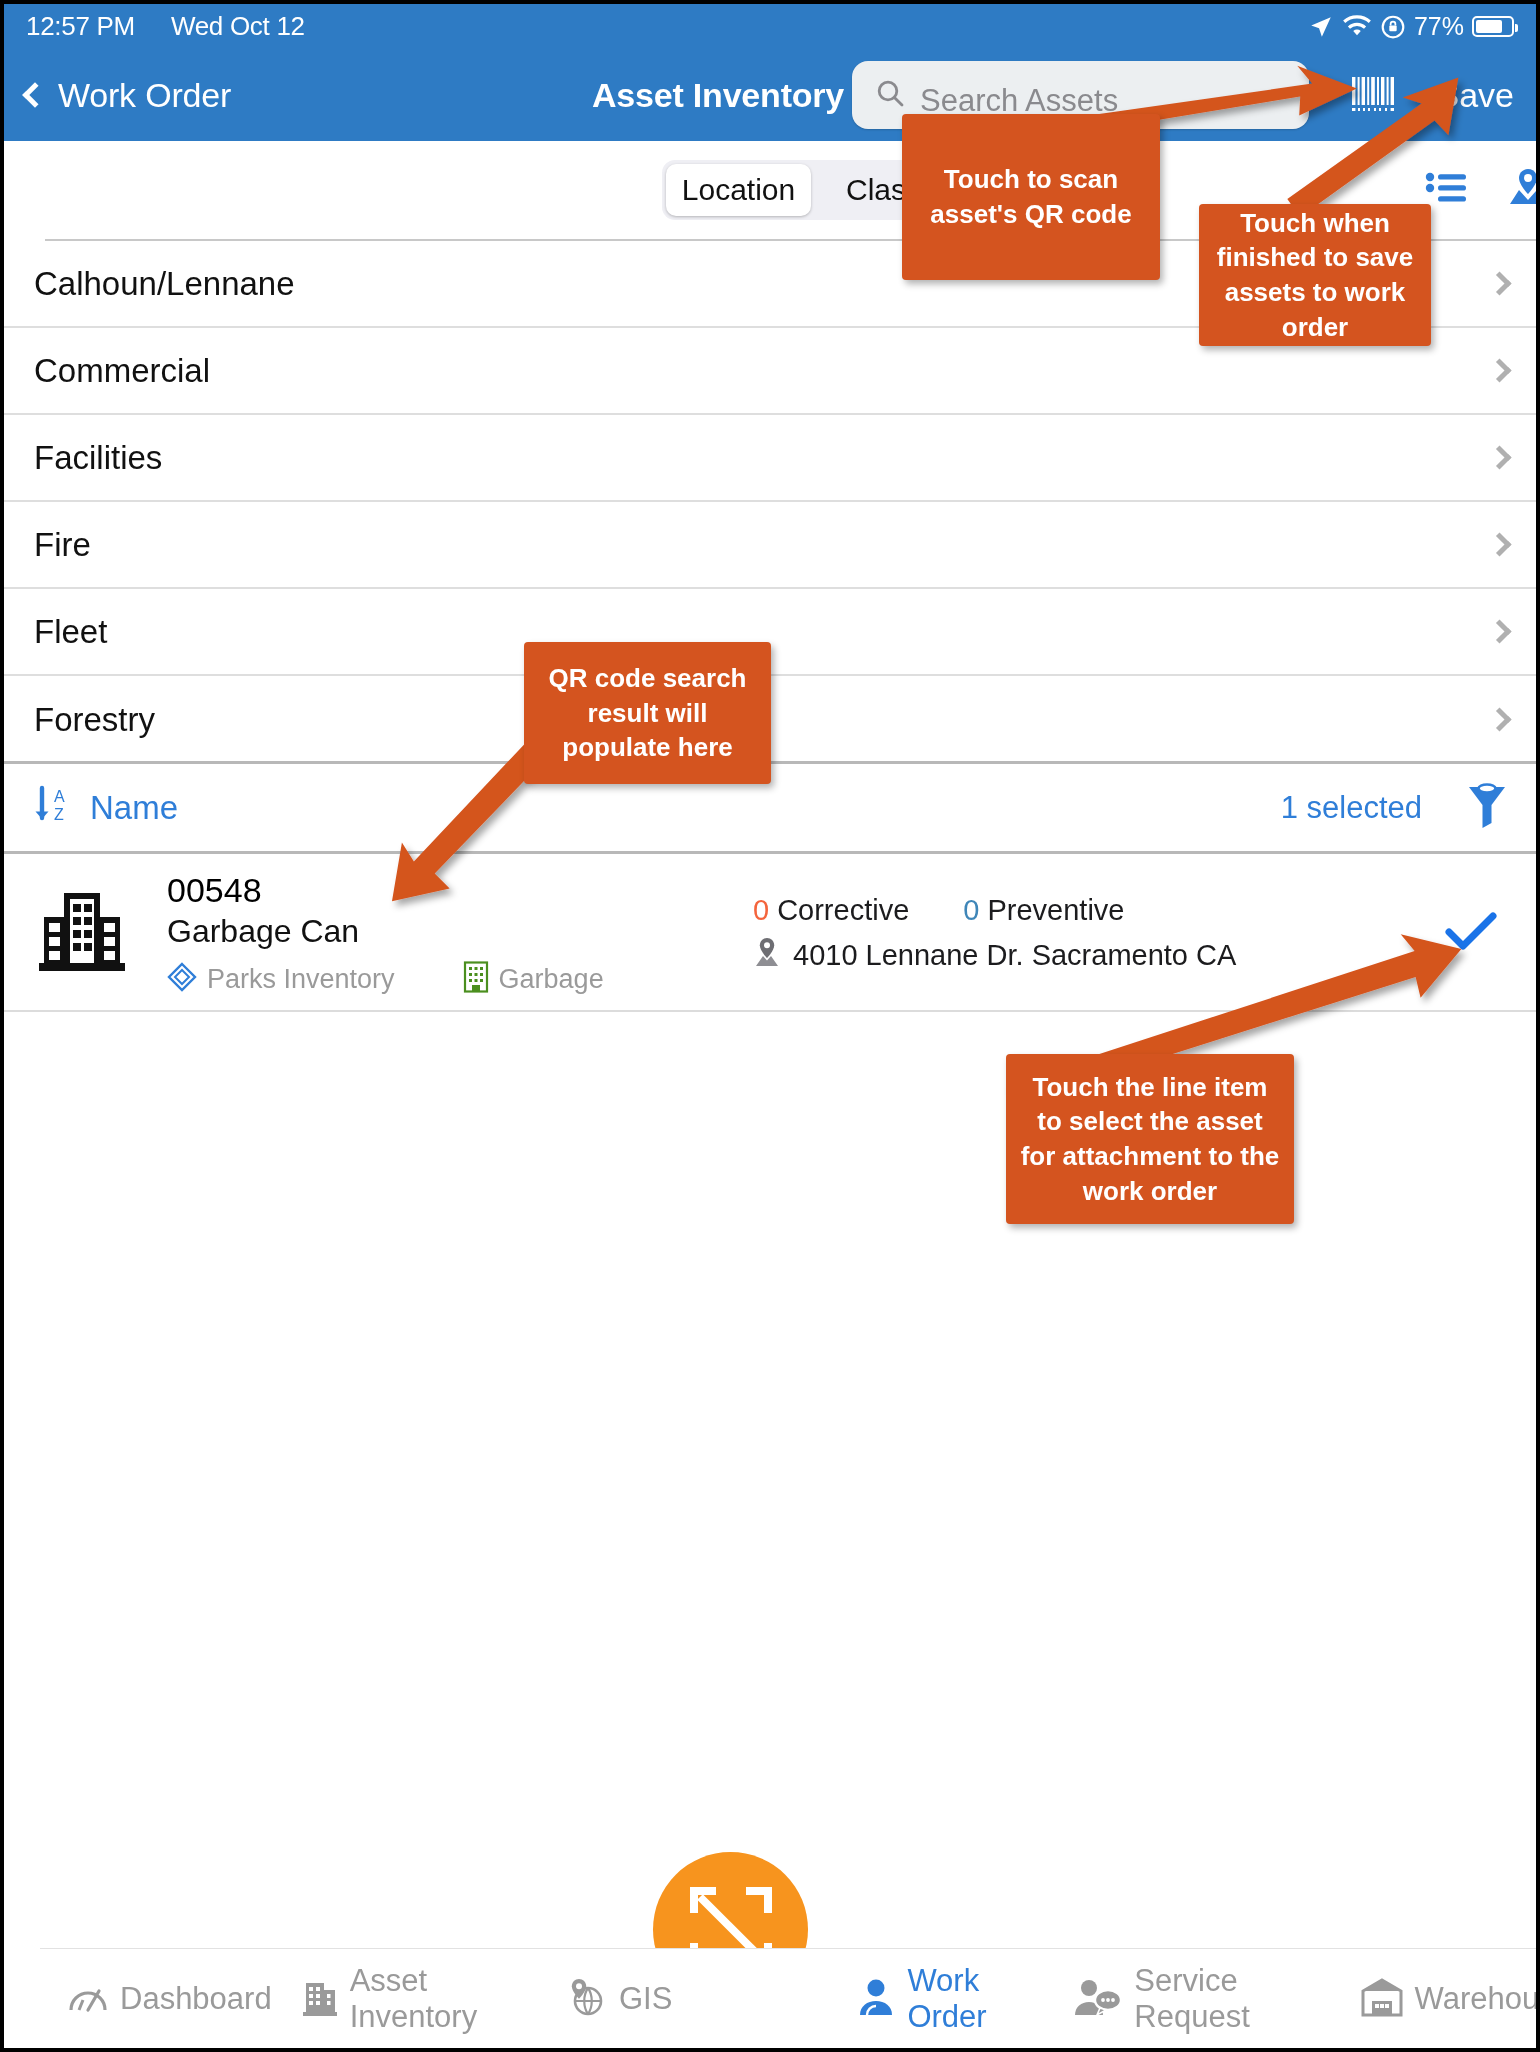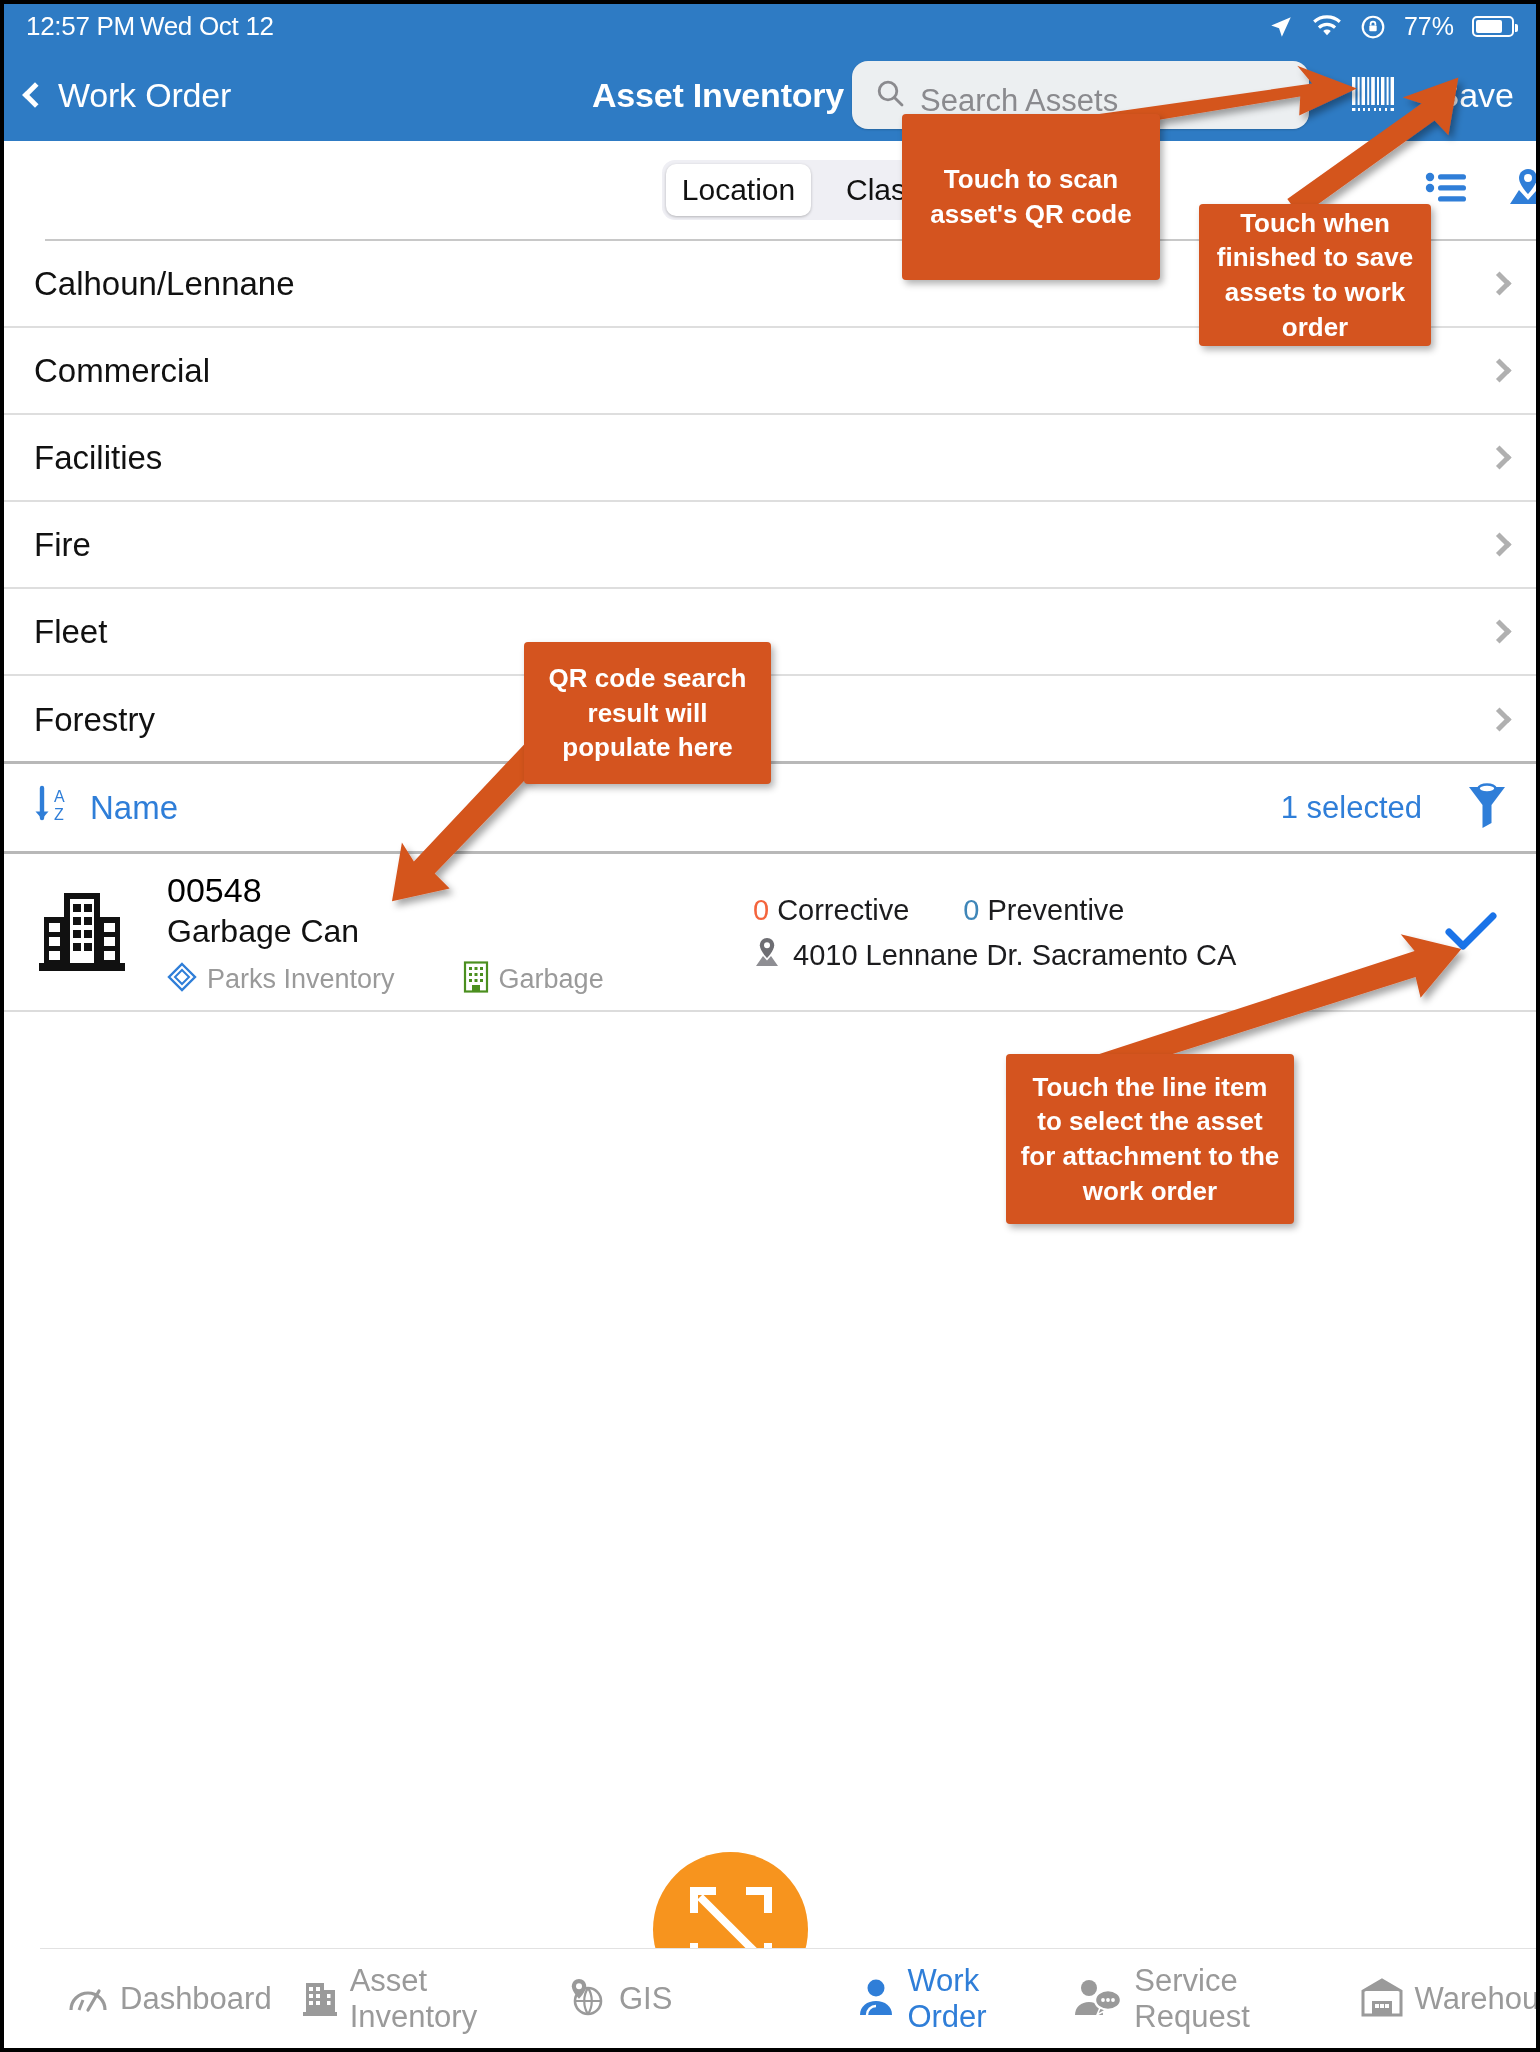--- a/index.html
+++ b/index.html
@@ -19,25 +19,25 @@
 
   
   .statusbar {
     position: absolute; top: 0; left: 0;
     width: 1532px; height: 45px;
     background: #2e7bc4;
     display: flex; align-items: center;
     padding: 0 22px;
     color: #ffffff;
   }
-  .sb-left { display: flex; align-items: flex-end; gap: 5px; }
+  .sb-left { display: flex; align-items: flex-end; gap: 36px; }
   .sb-time { font-size: 26px; font-weight: 400; letter-spacing: -0.3px; }
   .sb-date { font-size: 26px; font-weight: 400; letter-spacing: -0.3px; }
   .sb-right {
-    margin-left: auto; display: flex; align-items: center; gap: 18px;
+    margin-left: auto; display: flex; align-items: center; gap: 8px;
   }
   .sb-icon { display: flex; align-items: center; }
   .sb-batt-text { font-size: 25px; font-weight: 400; }
   .batt-shell {
     width: 42px; height: 21px; border: 2px solid #ffffff;
     border-radius: 5px; position: relative; display: flex; align-items: center;
     padding: 2px;
   }
   .batt-shell::after {
     content: ""; position: absolute; right: -6px; top: 6px;

